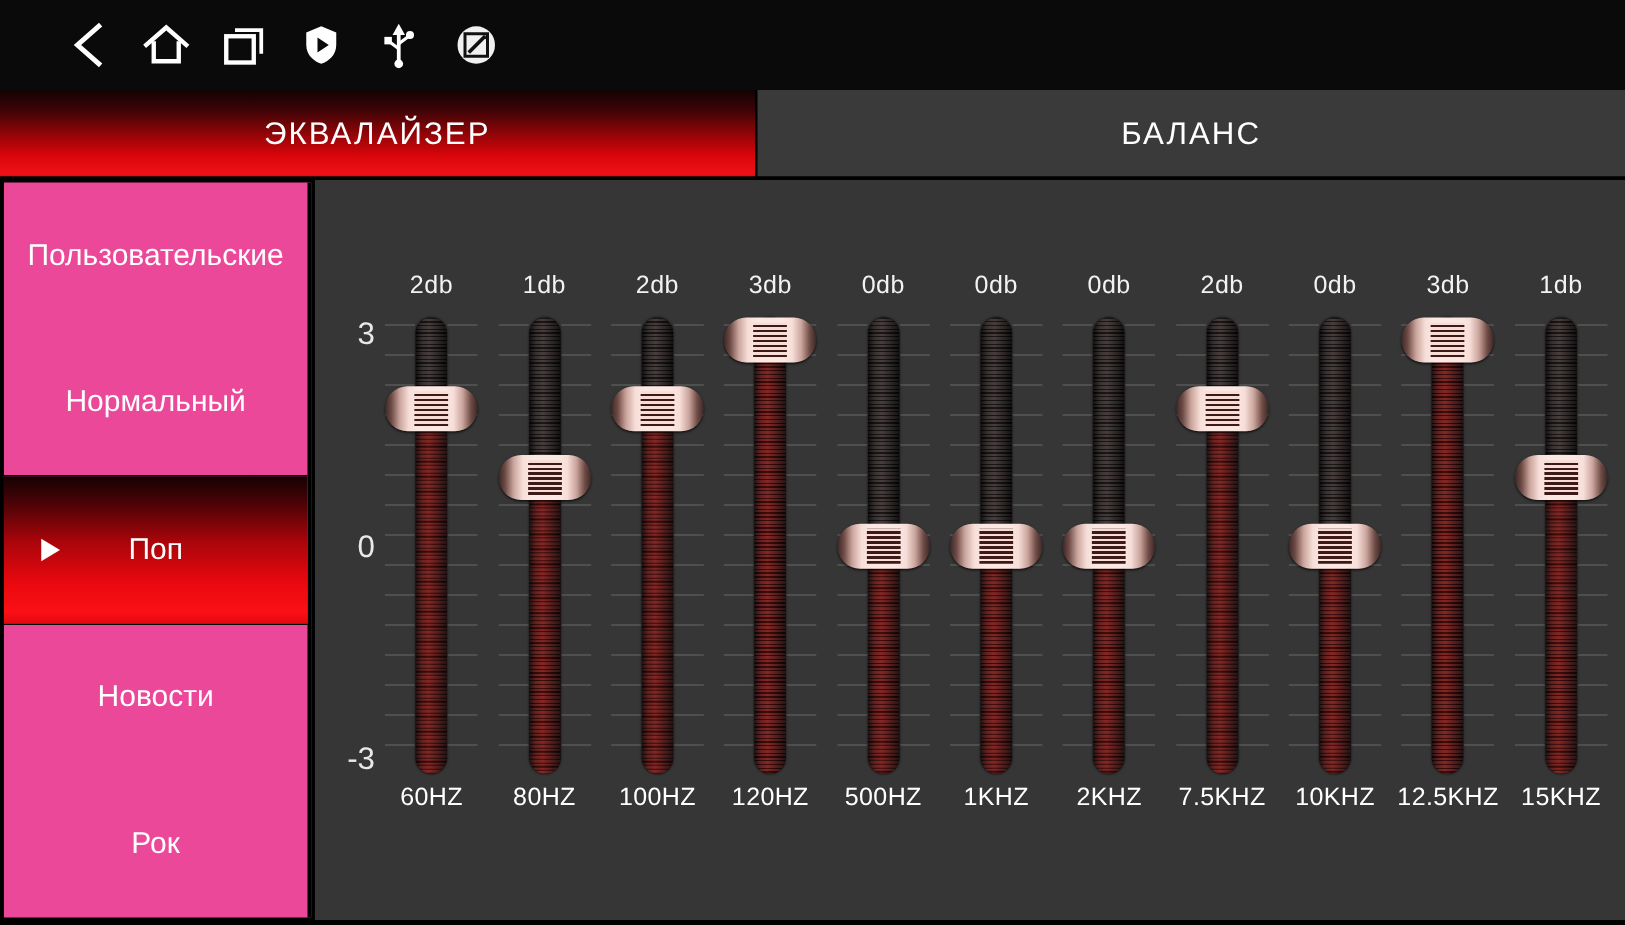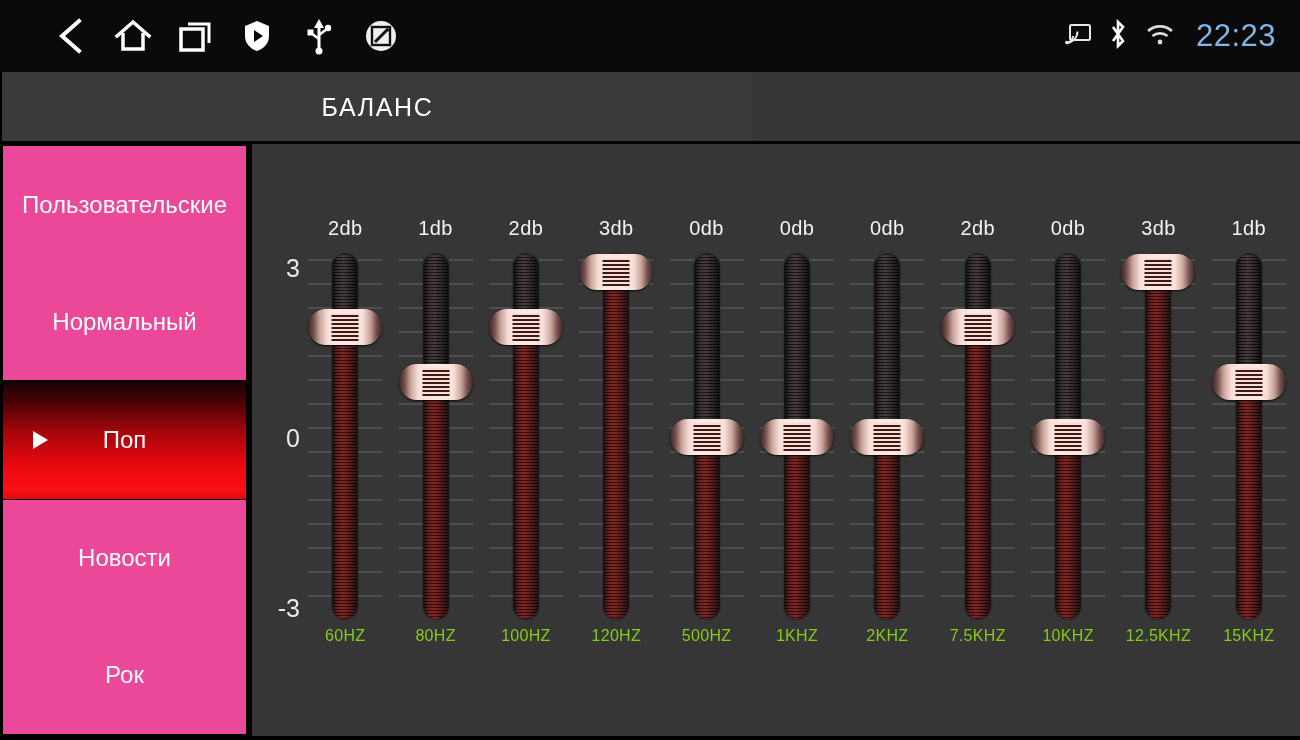--- a/index.html
+++ b/index.html
@@ -110,21 +110,21 @@
     display: flex; flex-direction: column; align-items: center;
   }
   .band-val {
     position: absolute; top: 73px; left: 0; width: 100%;
     text-align: center;
     color: #f2f2f2; font-size: 20px; letter-spacing: 0.4px;
   }
   .band-freq {
     position: absolute; top: 483px; left: 0; width: 100%;
     text-align: center;
-    color: #84cc16; font-size: 16px; letter-spacing: 0.3px;
+    color: #ffffff; font-size: 20px; letter-spacing: 0.3px;
   }
 
   .slider {
     position: absolute; top: 110px; left: 50%; transform: translateX(-50%);
     width: 74px; height: 365px;
   }
   
   .ticks {
     position: absolute; top: 5px; bottom: 5px; width: 24px;
     background-image: repeating-linear-gradient(to bottom,
@@ -221,46 +221,26 @@
       <div class="nav-ico">
         <svg width="38" height="38" viewBox="0 0 38 38">
             <circle cx="19" cy="19" r="15" fill="#f0f0f0"></circle>
             <rect x="10" y="10" width="18" height="18" fill="none" stroke="#111" stroke-width="2.4"></rect>
             <line x1="13" y1="25" x2="26" y2="12" stroke="#111" stroke-width="3"></line>
             <polygon points="26,11 28,15 24,13" fill="#111"></polygon>
           </svg>
       </div>
     </div>
 
-    <div class="sys-icons">
-      <div>
-        <svg width="26" height="22" viewBox="0 0 26 22">
-            <rect x="5" y="2" width="20" height="15" rx="1.5" fill="none" stroke="#e8e8e8" stroke-width="2"></rect>
-            <path d="M1 20 A7 7 0 0 0 8 13" fill="none" stroke="#e8e8e8" stroke-width="2"></path>
-            <path d="M1 20 A11.5 11.5 0 0 0 12.5 8.5" fill="none" stroke="#e8e8e8" stroke-width="2"></path>
-            <circle cx="1.8" cy="19.6" r="1.8" fill="#e8e8e8"></circle>
-          </svg>
-      </div>
-      <div>
-        <svg width="20" height="30" viewBox="0 0 20 30">
-            <polyline points="5,8 15,22 10,27 10,3 15,8 5,22" fill="none" stroke="#fff" stroke-width="2.6" stroke-linejoin="miter"></polyline>
-          </svg>
-      </div>
-      <div>
-        <svg width="30" height="24" viewBox="0 0 30 24">
-            <path d="M3 9 A18 18 0 0 1 27 9" fill="none" stroke="#dcdcdc" stroke-width="2.6"></path>
-            <path d="M7.5 14 A12 12 0 0 1 22.5 14" fill="none" stroke="#dcdcdc" stroke-width="2.6"></path>
-            <circle cx="15" cy="20" r="2.4" fill="#dcdcdc"></circle>
-          </svg>
-      </div>
-      <div class="clock">22:23</div>
+  </div>
+
+  <div class="tabbar">
+    <div class="tab tab-eq">
+      <span>ЭКВАЛАЙЗЕР</span>
     </div>
-  </div>
-
-  <div class="tabbar">
     <div class="tab tab-bal">
       <span>БАЛАНС</span>
     </div>
   </div>
   <div class="tab-underline"></div>
 
   <div class="sidebar">
     <div class="sidebar-inner" id="preset-list">
         <div class="preset">
           <span class="preset-label">Пользовательские</span>

